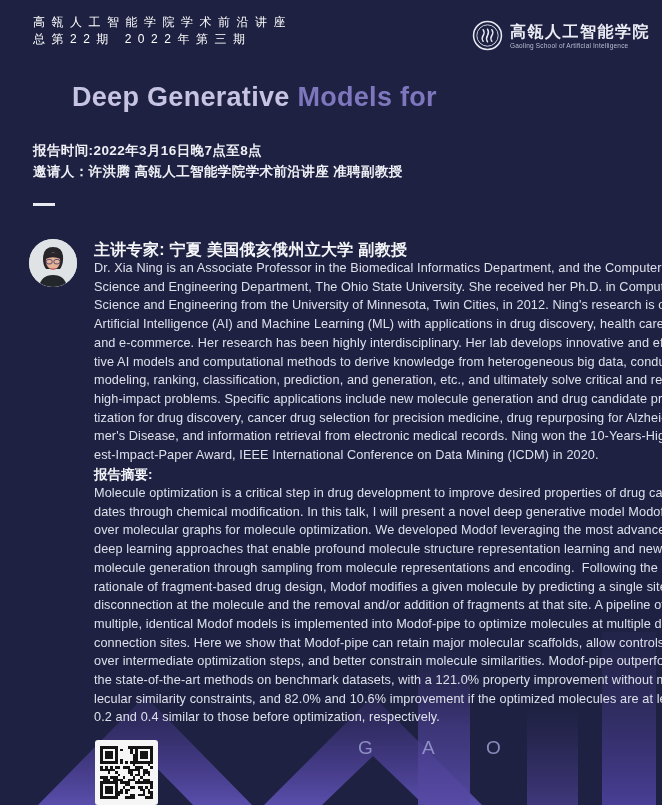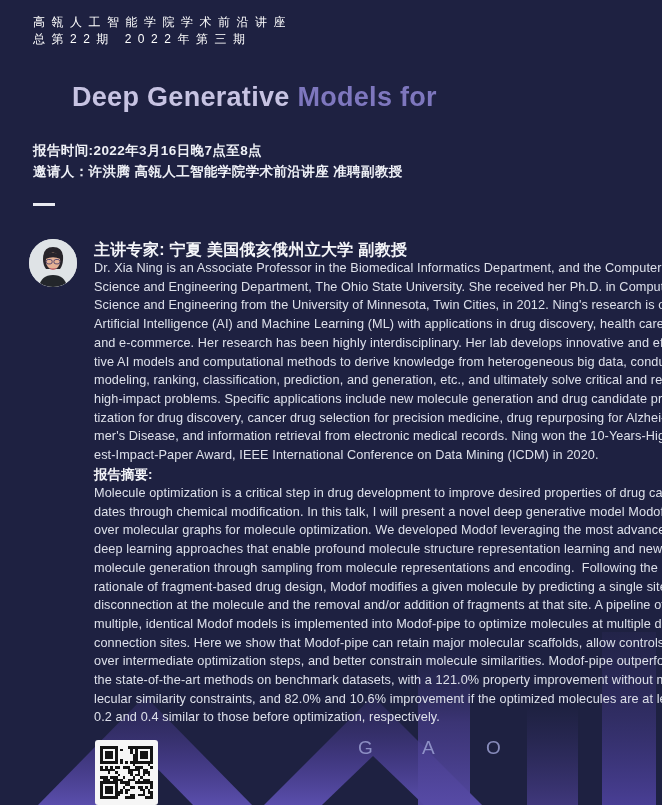--- a/index.html
+++ b/index.html
@@ -89,20 +89,33 @@
     <rect x="418" y="640" width="52" height="165" fill="url(#barFade1)"></rect>
     <rect x="527" y="706" width="51" height="99" fill="url(#barFlat)"></rect>
     <rect x="602" y="632" width="54" height="173" fill="url(#barFade2)"></rect>
   </svg>
 
   <div class="layer series">
     <div class="series-line">高瓴人工智能学院学术前沿讲座</div>
     <div class="series-line">总第22期 2022年第三期</div>
   </div>
 
+  <div class="layer logo">
+    <svg class="logo-emblem" viewBox="0 0 32 32" xmlns="http://www.w3.org/2000/svg">
+      <circle cx="16" cy="16" r="14.4" fill="none" stroke="#e8eaf2" stroke-width="1.6"></circle>
+      <circle cx="16" cy="16" r="11" fill="none" stroke="#e8eaf2" stroke-width="0.9"></circle>
+      <path d="M11.5,10 q2,3 0,6 q-2,3 0,6" fill="none" stroke="#e8eaf2" stroke-width="1.5" stroke-linecap="round"></path>
+      <path d="M16,9.5 q2,3.2 0,6.5 q-2,3.2 0,6.5" fill="none" stroke="#e8eaf2" stroke-width="1.5" stroke-linecap="round"></path>
+      <path d="M20.5,10 q2,3 0,6 q-2,3 0,6" fill="none" stroke="#e8eaf2" stroke-width="1.5" stroke-linecap="round"></path>
+    </svg>
+    <div>
+      <div class="logo-text-cn">高瓴人工智能学院</div>
+      <div class="logo-text-en">Gaoling School of Artificial Intelligence</div>
+    </div>
+  </div>
 
   <div class="layer title">
     <div><span class="light">Deep Generative </span><span class="accent">Models for</span></div>
   </div>
 
   <div class="layer info">
     <div class="info-line">报告时间:2022年3月16日晚7点至8点</div>
     <div class="info-line">邀请人：许洪腾 高瓴人工智能学院学术前沿讲座 准聘副教授</div>
   </div>
   <div class="layer dash"></div>

